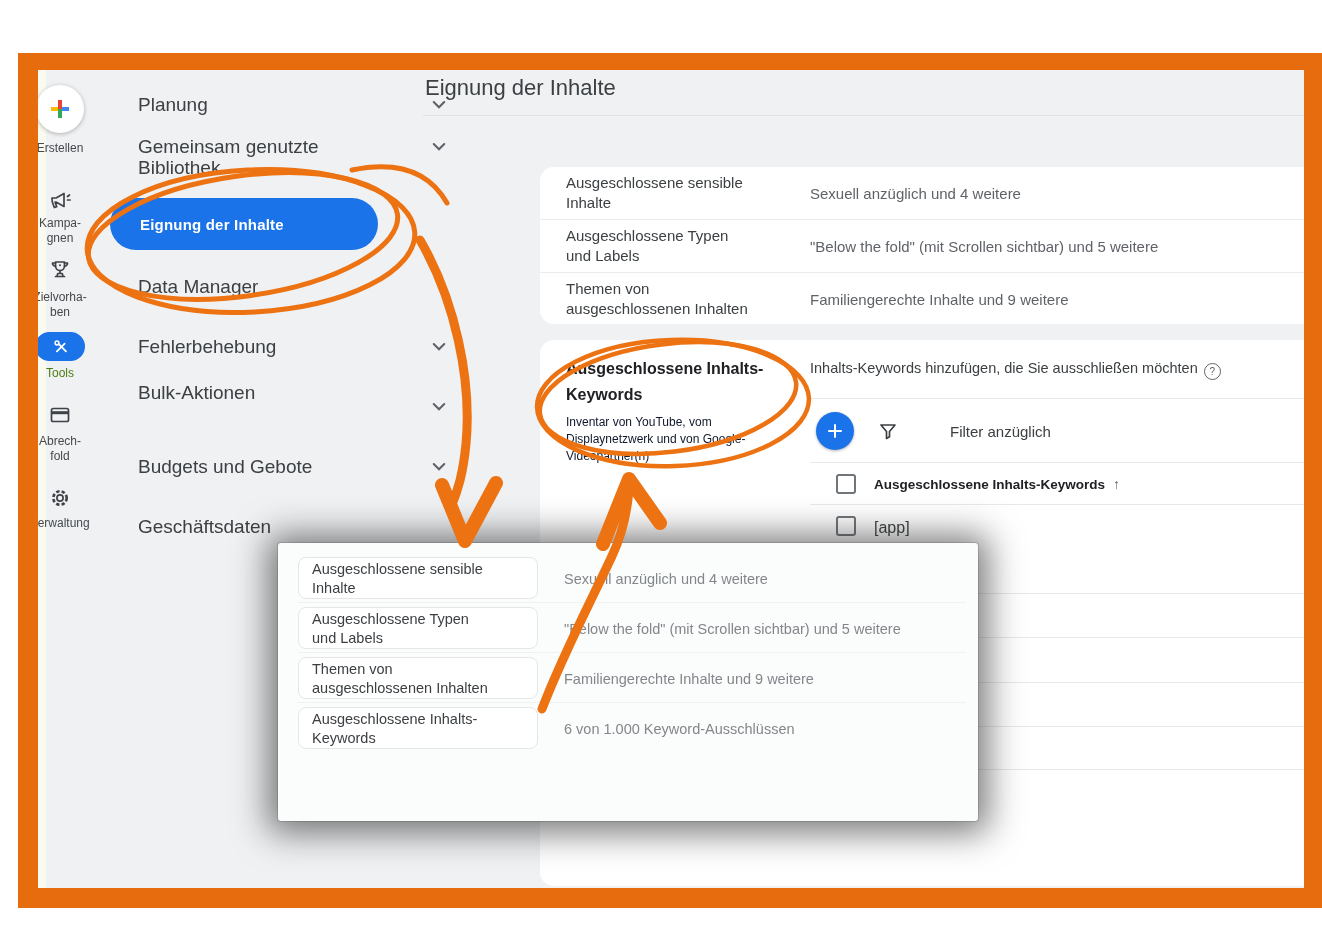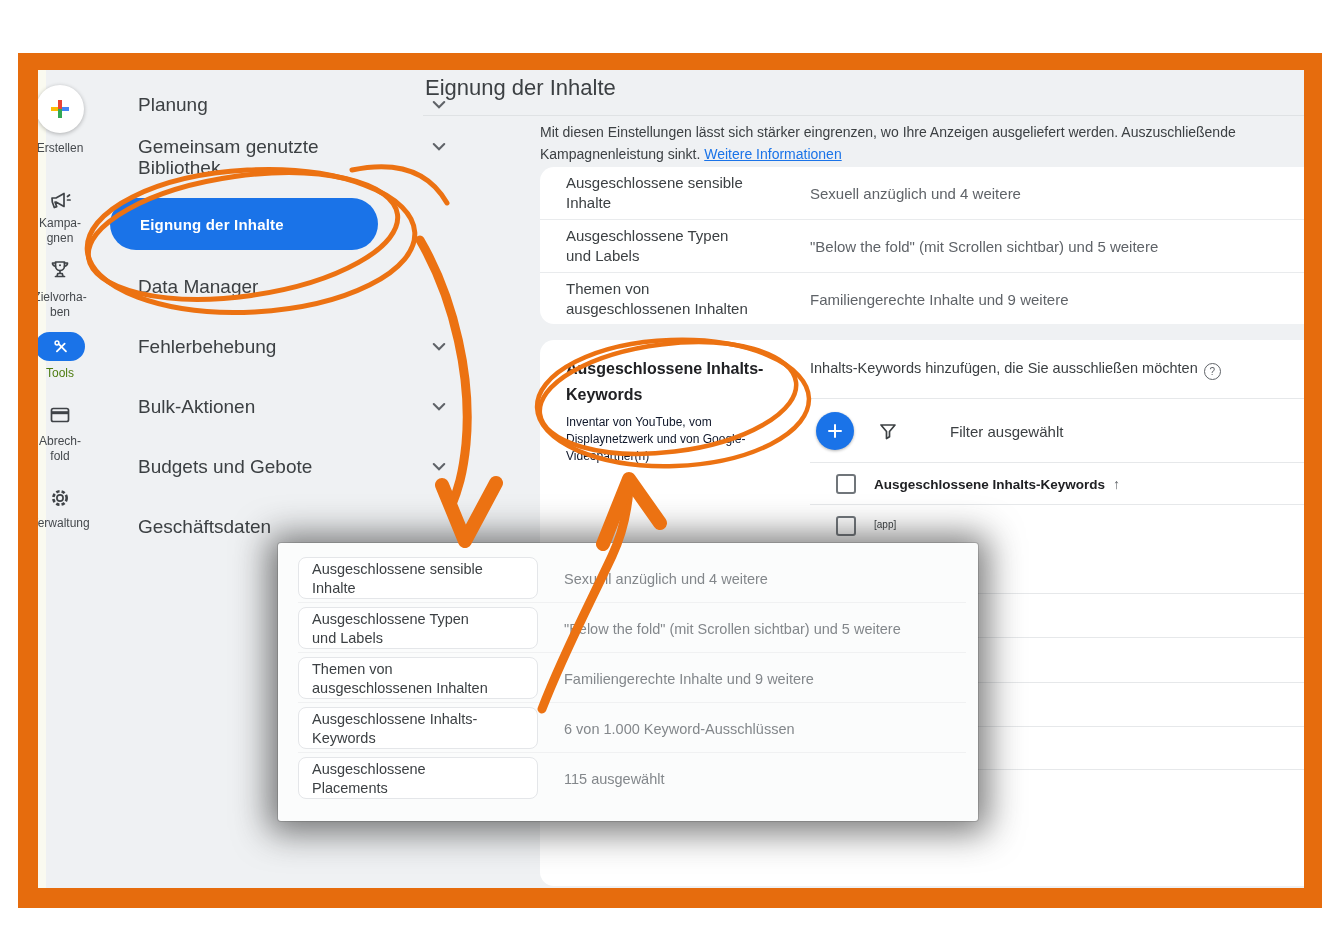--- a/index.html
+++ b/index.html
@@ -46,21 +46,21 @@
   .qicon{display:inline-block;width:15px;height:15px;border:1.5px solid #5f6368;border-radius:50%;
          font-size:10px;line-height:15px;text-align:center;color:#5f6368;vertical-align:-2px;margin-left:6px;}
   .hdiv{position:absolute;left:270px;right:0;height:1px;background:#e6e8ea;}
   .fab{position:absolute;left:276px;top:72px;width:38px;height:38px;border-radius:50%;background:#1a73e8;
        display:flex;align-items:center;justify-content:center;box-shadow:0 1px 3px rgba(0,0,0,.3);cursor:pointer;}
   .funnel{position:absolute;left:338px;top:81px;cursor:pointer;}
   .filter-label{position:absolute;left:410px;top:83px;font-size:15px;color:#3c4043;cursor:pointer;}
   .cbx{position:absolute;width:16px;height:16px;border:2px solid #70757a;border-radius:3px;background:#fff;cursor:pointer;}
   .th-label{position:absolute;left:334px;font-size:13.5px;font-weight:700;color:#202124;}
   .sort{color:#5f6368;font-weight:400;margin-left:8px;font-size:14px;}
-  .cell{position:absolute;left:334px;font-size:10px;color:#3c4043;}
+  .cell{position:absolute;left:334px;font-size:16px;color:#3c4043;}
   .footer-note{position:absolute;left:270px;top:494px;font-size:12.5px;color:#5f6368;line-height:17px;white-space:nowrap;}
   
   #overlay{left:240px;top:473px;width:700px;height:278px;background:#fbfcfc;border-radius:3px;
            box-shadow:0 2px 34px 10px rgba(40,40,40,.62),0 0 0 1px rgba(0,0,0,.15);z-index:5;
            padding:12px 12px 0 20px;box-sizing:border-box;}
   .orow{position:relative;height:47px;margin-bottom:2px;border-bottom:1px solid #f0f1f2;}
   .orow:last-child{border-bottom:none;}
   .orow .chip{position:absolute;left:0;top:2px;bottom:3px;width:238px;background:#fff;border:1px solid #e4e6e9;
               border-radius:8px;}
   .orow .olab{position:absolute;left:14px;top:50%;transform:translateY(-50%);width:220px;
@@ -153,39 +153,35 @@
       <span>Eignung der Inhalte</span>
     </div>
 
     <div class="abs nav-item" style="top:206px">Data Manager</div>
 
     <div class="abs nav-item" style="top:266px">Fehlerbehebung</div>
     <svg class="abs chev" style="top:272px" viewBox="0 0 12 8">
       <path d="M1.5 1.5 L6 6 L10.5 1.5" fill="none" stroke="#5f6368" stroke-width="1.8" stroke-linecap="round"></path>
       </svg>
 
-    <div class="abs nav-item" style="top:326px">Bulk-Aktionen</div>
+    <div class="abs nav-item" style="top:312px">Bulk-Aktionen</div>
     <svg class="abs chev" style="top:332px" viewBox="0 0 12 8">
       <path d="M1.5 1.5 L6 6 L10.5 1.5" fill="none" stroke="#5f6368" stroke-width="1.8" stroke-linecap="round"></path>
       </svg>
 
     <div class="abs nav-item" style="top:386px">Budgets und Gebote</div>
     <svg class="abs chev" style="top:392px" viewBox="0 0 12 8">
       <path d="M1.5 1.5 L6 6 L10.5 1.5" fill="none" stroke="#5f6368" stroke-width="1.8" stroke-linecap="round"></path>
       </svg>
 
     <div class="abs nav-item" style="top:446px">Geschäftsdaten</div>
 
     <div class="abs page-title">Eignung der Inhalte</div>
     <div class="abs title-divider"></div>
 
-    <div class="abs desc">
-      <div>Mit diesen Einstellungen lässt sich stärker eingrenzen, wo Ihre Anzeigen ausgeliefert werden. Auszuschließende</div>
-      <div><span>Kampagnenleistung sinkt. </span><a>Weitere Informationen</a></div>
-    </div>
 
     <div class="abs card" id="card1">
       <div class="srow">
         <div class="lab">Ausgeschlossene sensible
 Inhalte</div>
         <div class="val">Sexuell anzüglich und 4 weitere</div>
       </div>
       <div class="srow">
         <div class="lab">Ausgeschlossene Typen
 und Labels</div>
@@ -209,21 +205,21 @@
       <div class="hdiv" style="top:58px"></div>
 
       <div class="fab">
         <svg width="18" height="18" viewBox="0 0 18 18">
           <path d="M9 3 v12 M3 9 h12" stroke="#fff" stroke-width="2" stroke-linecap="round"></path>
           </svg>
       </div>
       <svg class="funnel" width="20" height="20" viewBox="0 0 20 20">
         <path d="M3 4 h14 l-5.5 6.5 v5.2 l-3 1.8 v-7 z" fill="none" stroke="#3c4043" stroke-width="1.7" stroke-linejoin="round"></path>
         </svg>
-      <div class="filter-label">Filter ausgewählt</div>
+      <div class="filter-label">Filter anzüglich</div>
       <div class="hdiv" style="top:122px"></div>
 
       <span class="cbx" style="left:296px;top:134px"></span>
       <div class="th-label" style="top:136px"><span>Ausgeschlossene Inhalts-Keywords</span><span class="sort">↑</span></div>
       <div class="hdiv" style="top:164px"></div>
 
       <span class="cbx" style="left:296px;top:176px"></span>
       <div class="cell" style="top:179px">[app]</div>
 
       <div class="hdiv" style="top:253px"></div>
@@ -252,26 +248,20 @@
         <div class="chip"></div>
         <div class="olab">Themen von
 ausgeschlossenen Inhalten</div>
         <div class="oval">Familiengerechte Inhalte und 9 weitere</div>
       </div>
       <div class="orow">
         <div class="chip"></div>
         <div class="olab">Ausgeschlossene Inhalts-
 Keywords</div>
         <div class="oval">6 von 1.000 Keyword-Ausschlüssen</div>
-      </div>
-      <div class="orow">
-        <div class="chip"></div>
-        <div class="olab">Ausgeschlossene
-Placements</div>
-        <div class="oval">115 ausgewählt</div>
       </div>
     </div>
   </div>
 
   <svg id="ann" width="1322" height="926" viewBox="0 0 1322 926">
     <g fill="none" stroke="#ec7212" stroke-linecap="round" stroke-linejoin="round">
       <ellipse cx="243" cy="236" rx="156" ry="60" transform="rotate(-8 243 236)" stroke-width="5"></ellipse>
       <ellipse cx="251" cy="241" rx="164" ry="71" transform="rotate(-3 251 241)" stroke-width="5"></ellipse>
       <path d="M352 170 C 400 160 430 173 447 203" stroke-width="5"></path>
       <path d="M420 240 C 455 300 472 380 466 444 C 463 474 458 490 451 507" stroke-width="9"></path>

